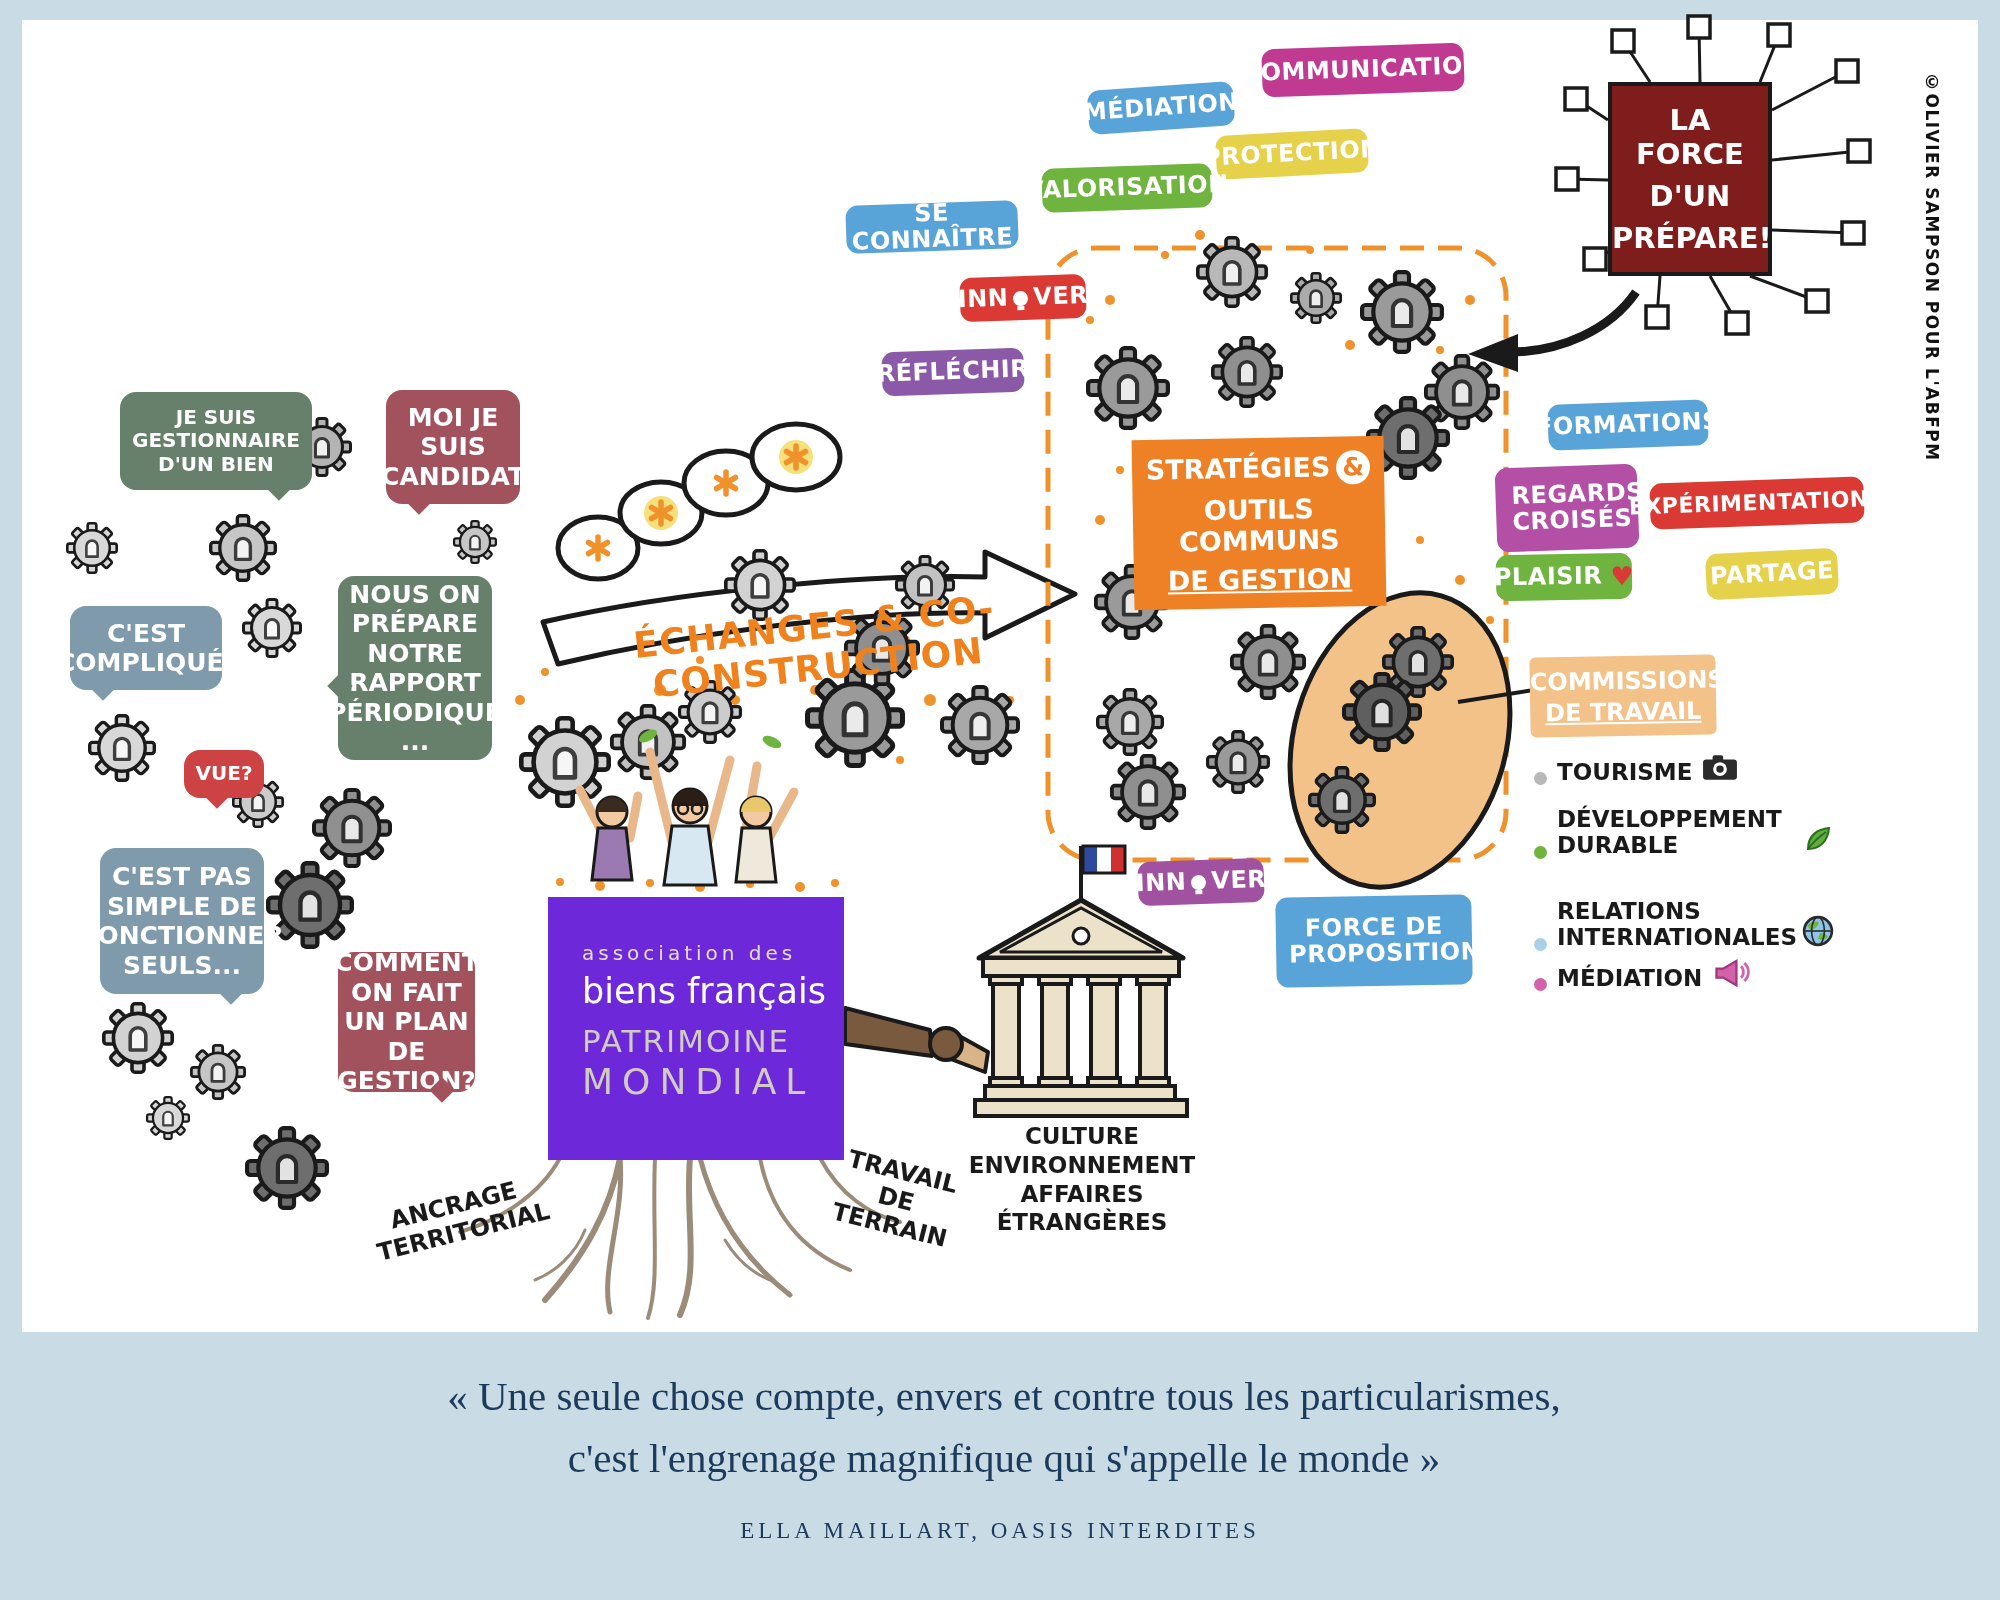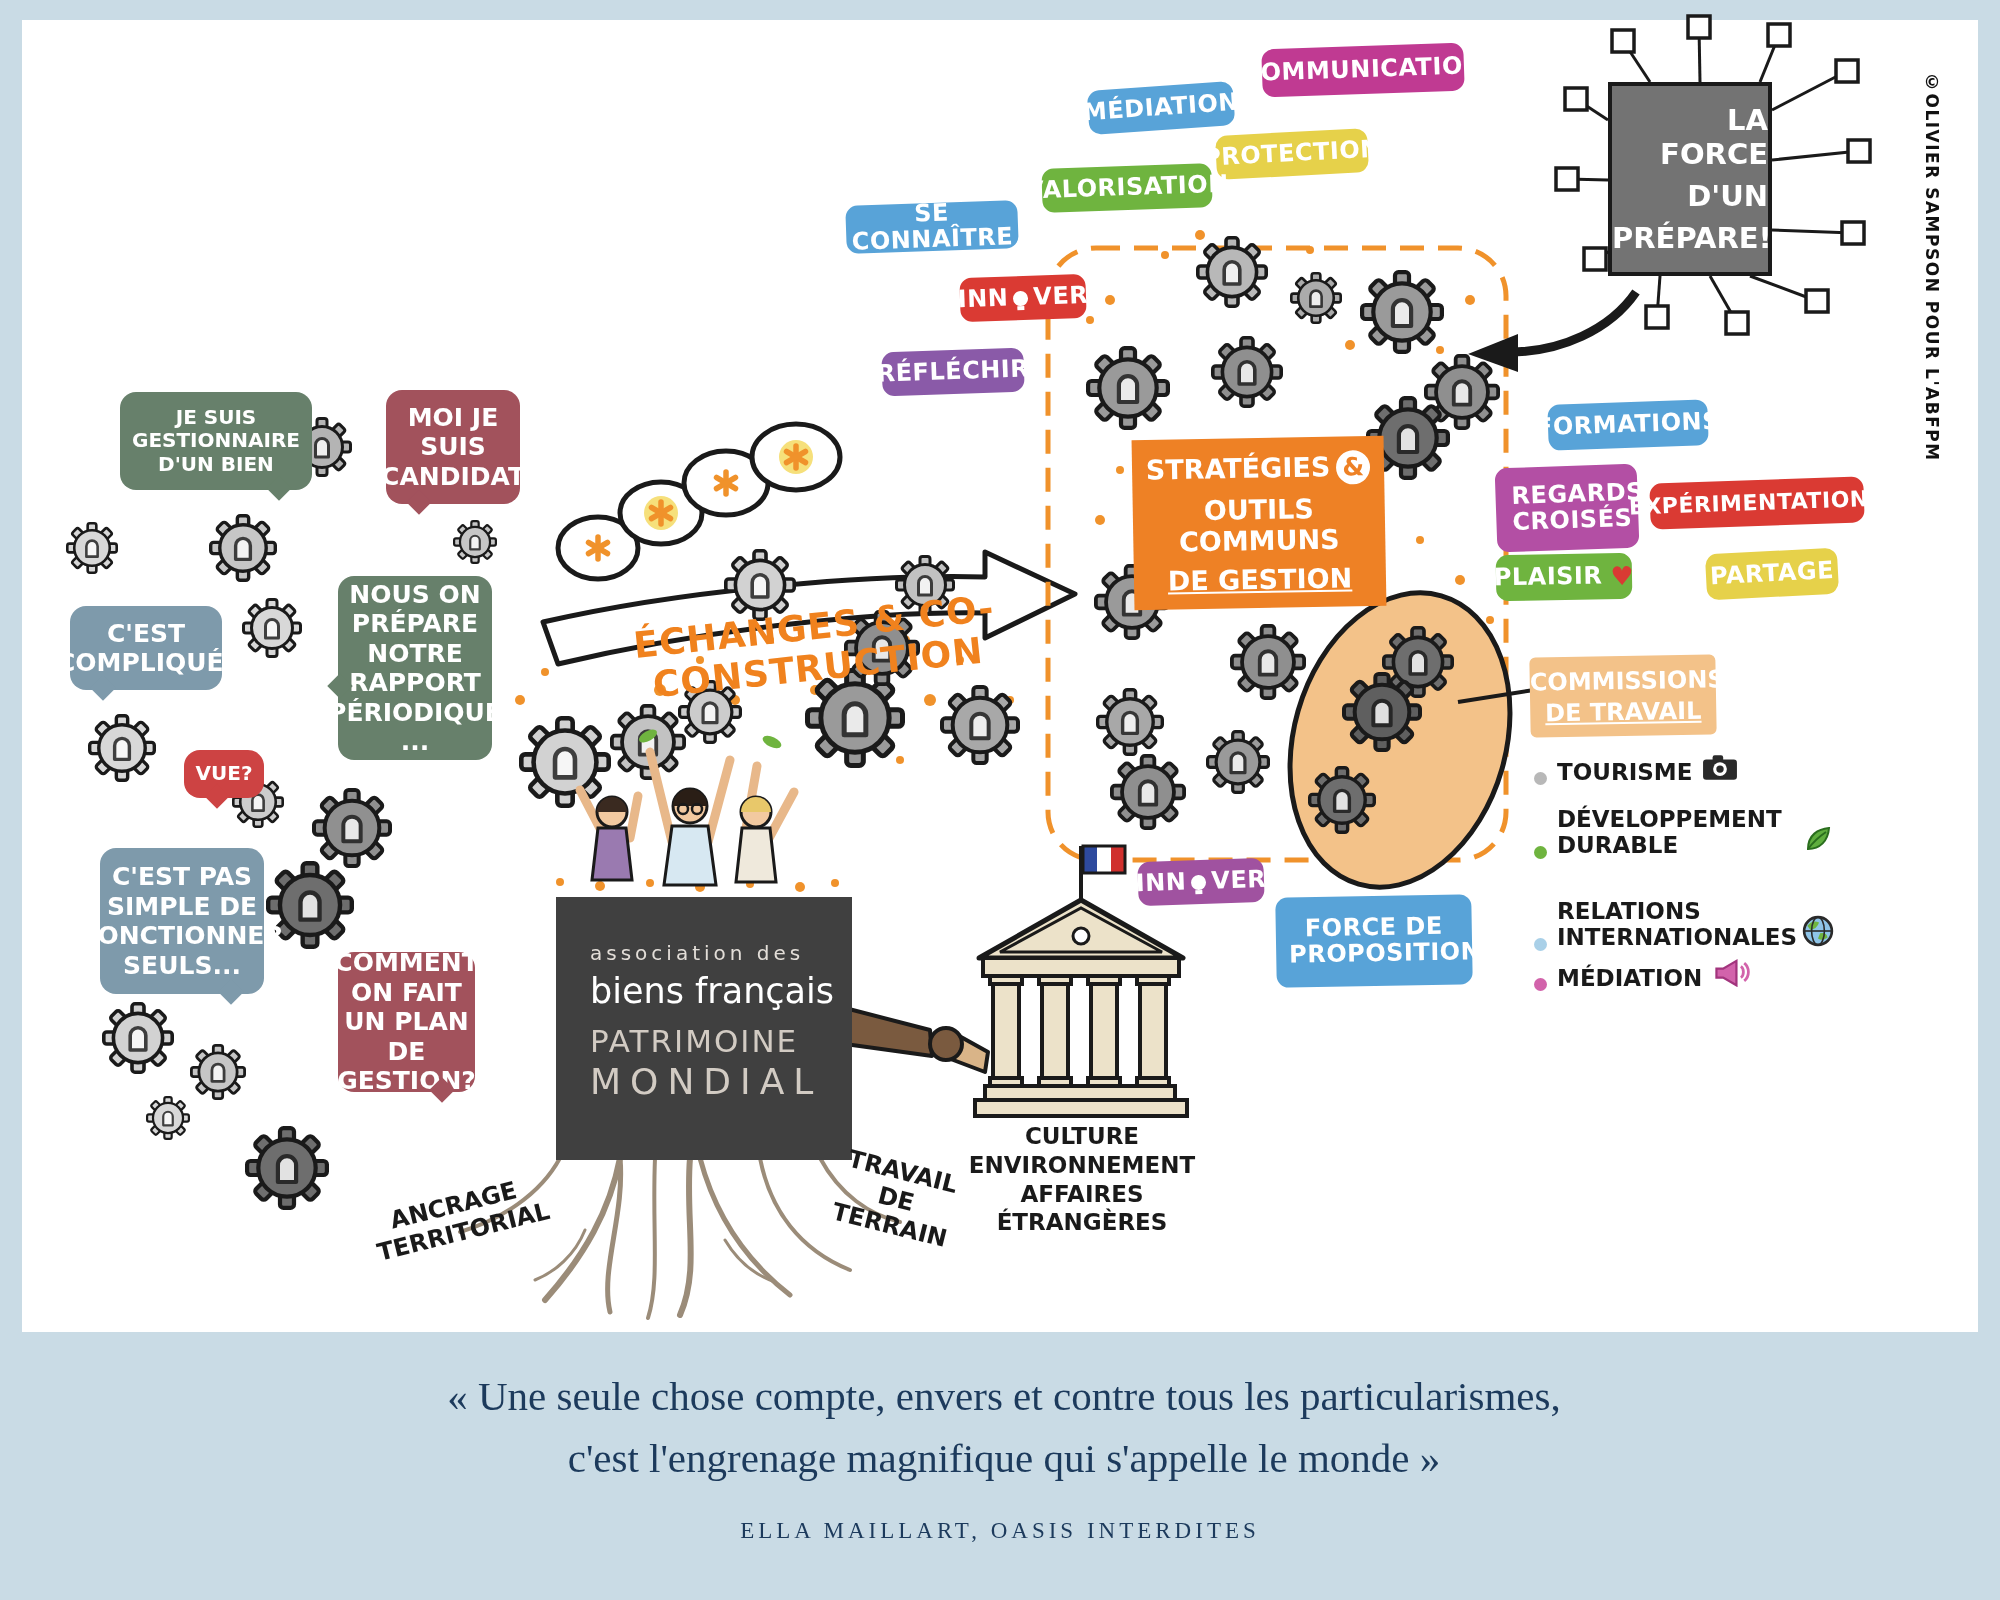--- a/index.html
+++ b/index.html
@@ -359,21 +359,21 @@
   </div>
 
   <div class="exchange-label">ÉCHANGES &amp; CO-CONSTRUCTION</div>
 
   <div class="strategy" style="background: rgb(238, 129, 37);">
     <div><span>STRATÉGIES</span><span class="amp">&amp;</span></div>
     <div>OUTILS COMMUNS</div>
     <div class="u">DE GESTION</div>
   </div>
 
-  <div class="network-box" style="background: #737373; text-align: right;">
+  <div class="network-box" style="background: #7f1d1d;">
     <div>LA FORCE</div>
     <div>D'UN</div>
     <div>PRÉPARE!</div>
   </div>
 
   <div class="pill" style="left: 1548px; top: 402px; width: 160px; height: 46px; transform: rotate(-2deg); background: rgb(88, 163, 216);">
     <span>FORMATIONS</span>
   </div>
   <div class="pill" style="left: 1496px; top: 466px; width: 142px; height: 84px; transform: rotate(-2deg); background: rgb(179, 79, 164);">
     <span style="max-width:110px;">REGARDS CROISÉS</span>
@@ -443,21 +443,21 @@
 
   <div class="pill" style="left: 1138px; top: 860px; width: 126px; height: 44px; transform: rotate(-2deg); background: rgb(160, 82, 160);">
     <span>INN</span>
       <span class="bulb"></span>
       <span>VER</span>
   </div>
   <div class="pill" style="left: 1276px; top: 896px; width: 196px; height: 90px; transform: rotate(-1deg); background: rgb(88, 163, 216);">
     <span style="max-width:170px;">FORCE DE PROPOSITIONS</span>
   </div>
 
-  <div class="assoc" style="background: #404040; margin-left: 8px;">
+  <div class="assoc" style="background: #6d28d9;">
     <div class="a1">association des</div>
     <div class="a2">biens français</div>
     <div class="a3">PATRIMOINE</div>
     <div class="a4">MONDIAL</div>
   </div>
 
   <div class="ground-label" style="left:372px;top:1192px;width:170px;transform:rotate(-14deg);">ANCRAGE TERRITORIAL</div>
   <div class="ground-label" style="left:826px;top:1158px;width:140px;transform:rotate(14deg);">TRAVAIL DE TERRAIN</div>
 
   <div class="building-label">

